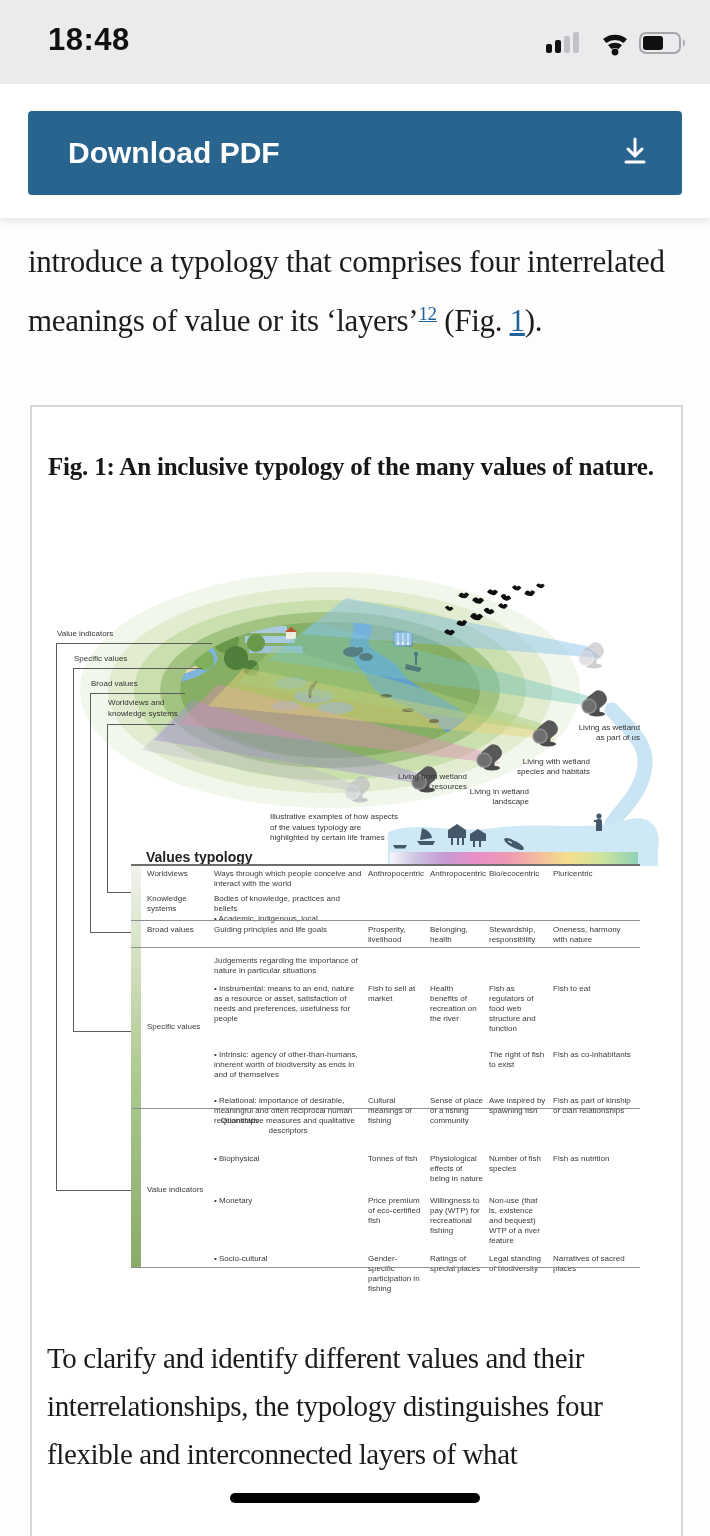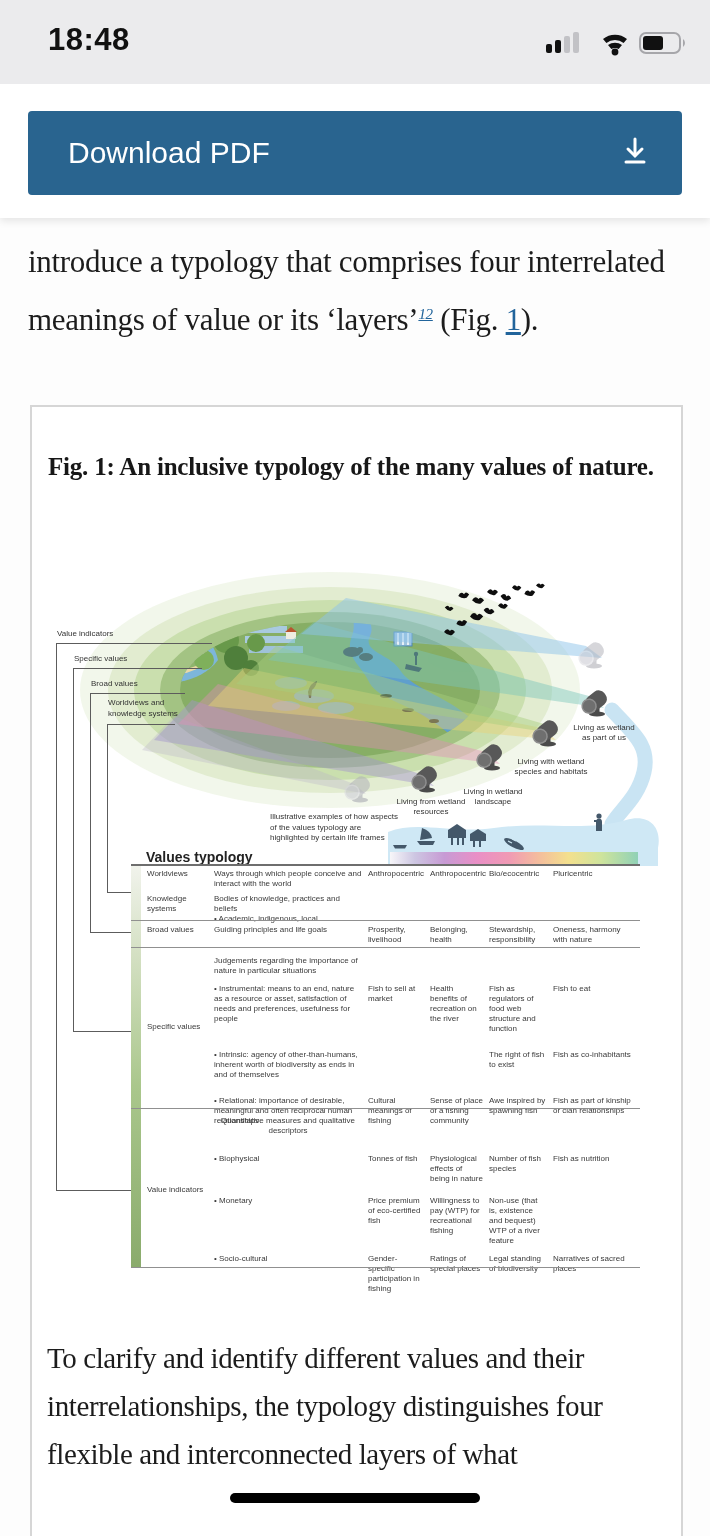--- a/index.html
+++ b/index.html
@@ -8,40 +8,40 @@
 
   
   .statusbar{position:absolute;left:0;top:0;width:710px;height:84px;background:#ebebed;z-index:60;}
   .time{position:absolute;left:48px;top:22px;font-size:31px;font-weight:700;color:#111;letter-spacing:.5px;}
   .sticons{position:absolute;right:16px;top:26px;}
 
   
   .banner{position:absolute;left:0;top:84px;width:710px;height:134px;background:#ffffff;z-index:55;
           box-shadow:0 3px 8px rgba(0,0,0,.10);}
   .dl-btn{position:absolute;left:28px;top:27px;width:654px;height:84px;background:#29648f;border:none;
-          border-radius:4px;cursor:pointer;text-align:left;}
+          border-radius:4px;cursor:pointer;text-align:left;font-weight:bold;}
   .dl-btn span{position:absolute;left:40px;top:25px;color:#fff;font-size:30px;font-family:"Liberation Sans",sans-serif;}
   .dl-ico{position:absolute;right:34px;top:26px;}
 
   
   .para{position:absolute;font-family:"Liberation Serif",serif;color:#1c1c1c;}
   .p-top{left:28px;top:205px;width:652px;font-size:31px;line-height:52px;letter-spacing:-0.3px;}
   .reflink{color:#21649b;text-decoration:underline;cursor:pointer;}
-  sup.reflink{font-size:15px;font-style:italic;}
+  sup.reflink{font-size:19px;}
   .p-cap{left:47px;top:1305px;width:625px;font-size:29px;line-height:48px;letter-spacing:-0.4px;}
 
   
   .figbox{position:absolute;left:30px;top:405px;width:649px;height:1140px;background:#fff;
           border:2px solid #d6d6d6;}
   .figtitle{position:absolute;left:48px;top:440px;width:620px;font-family:"Liberation Serif",serif;
             font-weight:700;font-size:25px;line-height:54px;color:#171717;letter-spacing:-0.2px;}
 
   
   .fsans{position:absolute;font-size:8px;line-height:10px;color:#333;}
-  .lf-label{text-align:center;}
+  .lf-label{text-align:right;}
   .fline{position:absolute;background:#5c5c5c;}
   .capnote{position:absolute;left:270px;top:812px;width:130px;font-size:8px;line-height:10.5px;color:#333;}
 
   
   .vt-header{position:absolute;left:146px;top:849px;font-size:14px;font-weight:700;color:#222;}
   .rule{position:absolute;left:131px;width:509px;height:1px;background:#909090;}
   .rule.dark{height:2px;background:#6e6e6e;}
   .greenbar{position:absolute;left:131px;top:866px;width:10px;height:401px;
             background:linear-gradient(#f1f3ec 0%,#d4e0c3 22%,#aac78c 55%,#8aab6c 100%);}
   .tsec{position:absolute;left:147px;width:494px;font-size:8px;line-height:10px;color:#3a3a3a;}
@@ -276,21 +276,21 @@
   <div class="fline" style="left:90px;top:932px;width:41px;height:1px;"></div>
 
   <div class="fsans" style="left:108px;top:698px;">Worldviews and</div>
   <div class="fsans" style="left:108px;top:709px;">knowledge systems</div>
   <div class="fline" style="left:107px;top:724px;width:68px;height:1px;"></div>
   <div class="fline" style="left:107px;top:724px;width:1px;height:169px;"></div>
   <div class="fline" style="left:107px;top:892px;width:24px;height:1px;"></div>
 
   <div class="capnote">Illustrative examples of how aspects of the values typology are highlighted by certain life frames</div>
 
-  <div class="fsans lf-label" style="left:395px;top:797px;width:72px;">Living from wetland resources</div>
+  <div class="fsans lf-label" style="left:395px;top:772px;width:72px;">Living from wetland resources</div>
   <div class="fsans lf-label" style="left:457px;top:787px;width:72px;">Living in wetland landscape</div>
   <div class="fsans lf-label" style="left:512px;top:757px;width:78px;">Living with wetland species and habitats</div>
   <div class="fsans lf-label" style="left:568px;top:723px;width:72px;">Living as wetland as part of us</div>
 
   <div class="vt-header">Values typology</div>
   <div class="rule dark" style="top:864px;"></div>
   <div class="greenbar"></div>
 
   <section class="tsec" style="top:869px;">
     <div class="trow">

